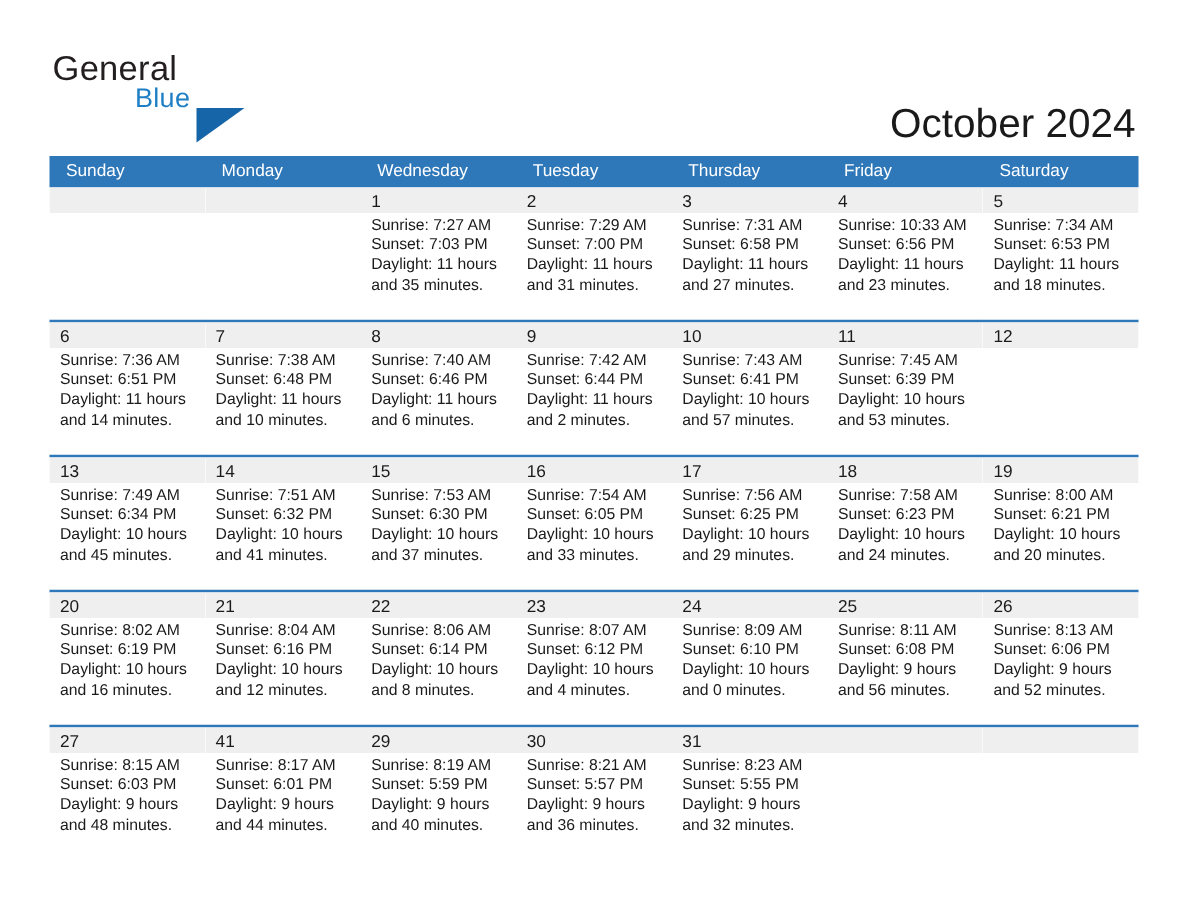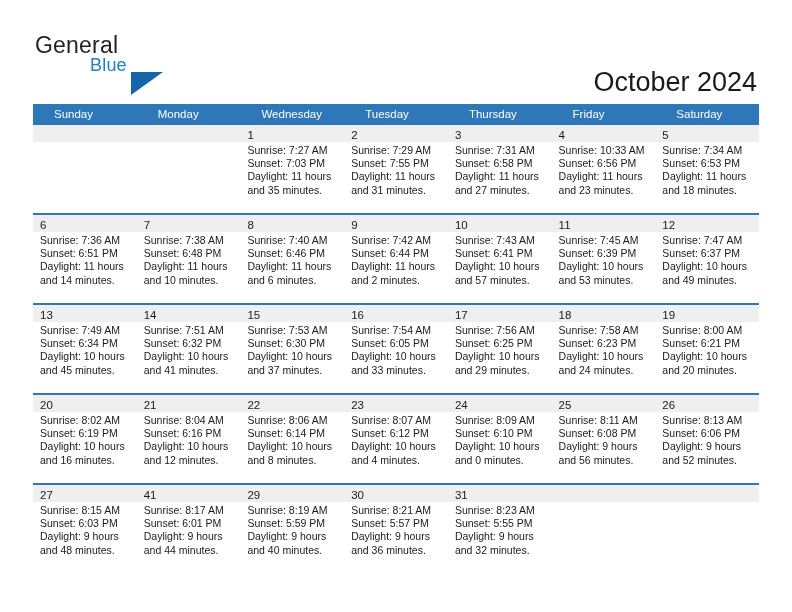--- a/index.html
+++ b/index.html
@@ -100,21 +100,21 @@
 
   .weekday-header {
     display: flex;
     width: 100%;
     background: #2e77b8;
     height: 21px;
   }
   .weekday-cell {
     flex: 1 1 0;
     box-sizing: border-box;
-    padding-left: 21px;
+    padding-left: 11px;
     color: #ffffff;
     font-size: 11.5px;
     line-height: 21px;
     white-space: nowrap;
     overflow: hidden;
   }
 
   .week-row {
     display: flex;
     width: 100%;
@@ -210,21 +210,21 @@
             <div class="day-body">
               <div class="day-line">Sunrise: 7:27 AM</div>
               <div class="day-line">Sunset: 7:03 PM</div>
               <div class="day-line wrap">Daylight: 11 hours and 35 minutes.</div>
             </div>
           </div>
           <div class="day-cell">
             <div class="day-number-band"><span class="day-number">2</span></div>
             <div class="day-body">
               <div class="day-line">Sunrise: 7:29 AM</div>
-              <div class="day-line">Sunset: 7:55 PM</div>
+              <div class="day-line">Sunset: 7:00 PM</div>
               <div class="day-line wrap">Daylight: 11 hours and 31 minutes.</div>
             </div>
           </div>
           <div class="day-cell">
             <div class="day-number-band"><span class="day-number">3</span></div>
             <div class="day-body">
               <div class="day-line">Sunrise: 7:31 AM</div>
               <div class="day-line">Sunset: 6:58 PM</div>
               <div class="day-line wrap">Daylight: 11 hours and 27 minutes.</div>
             </div>
@@ -290,25 +290,20 @@
           <div class="day-cell">
             <div class="day-number-band"><span class="day-number">11</span></div>
             <div class="day-body">
               <div class="day-line">Sunrise: 7:45 AM</div>
               <div class="day-line">Sunset: 6:39 PM</div>
               <div class="day-line wrap">Daylight: 10 hours and 53 minutes.</div>
             </div>
           </div>
           <div class="day-cell">
             <div class="day-number-band"><span class="day-number">12</span></div>
-            <div class="day-body">
-              <div class="day-line">Sunrise: 7:47 AM</div>
-              <div class="day-line">Sunset: 6:37 PM</div>
-              <div class="day-line wrap">Daylight: 10 hours and 49 minutes.</div>
-            </div>
           </div>
         </div>
         <div class="week-row">
           <div class="day-cell">
             <div class="day-number-band"><span class="day-number">13</span></div>
             <div class="day-body">
               <div class="day-line">Sunrise: 7:49 AM</div>
               <div class="day-line">Sunset: 6:34 PM</div>
               <div class="day-line wrap">Daylight: 10 hours and 45 minutes.</div>
             </div>

